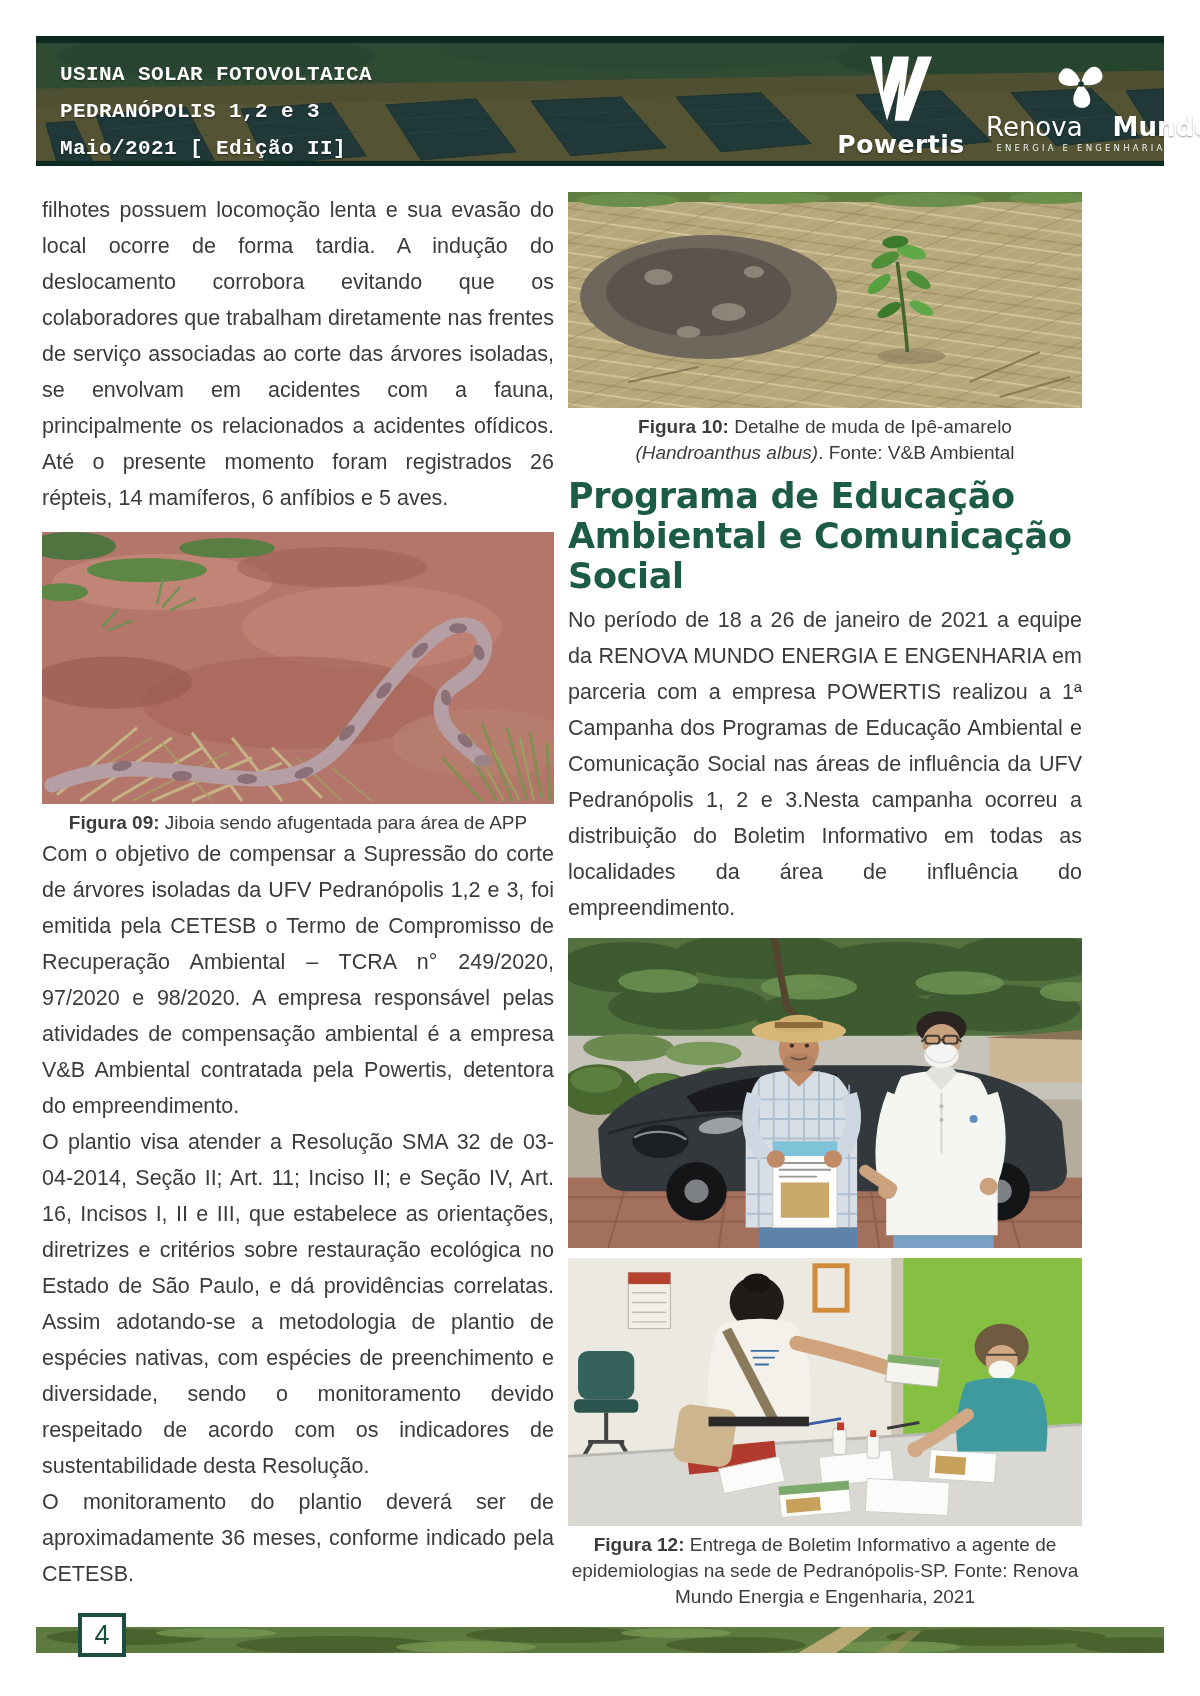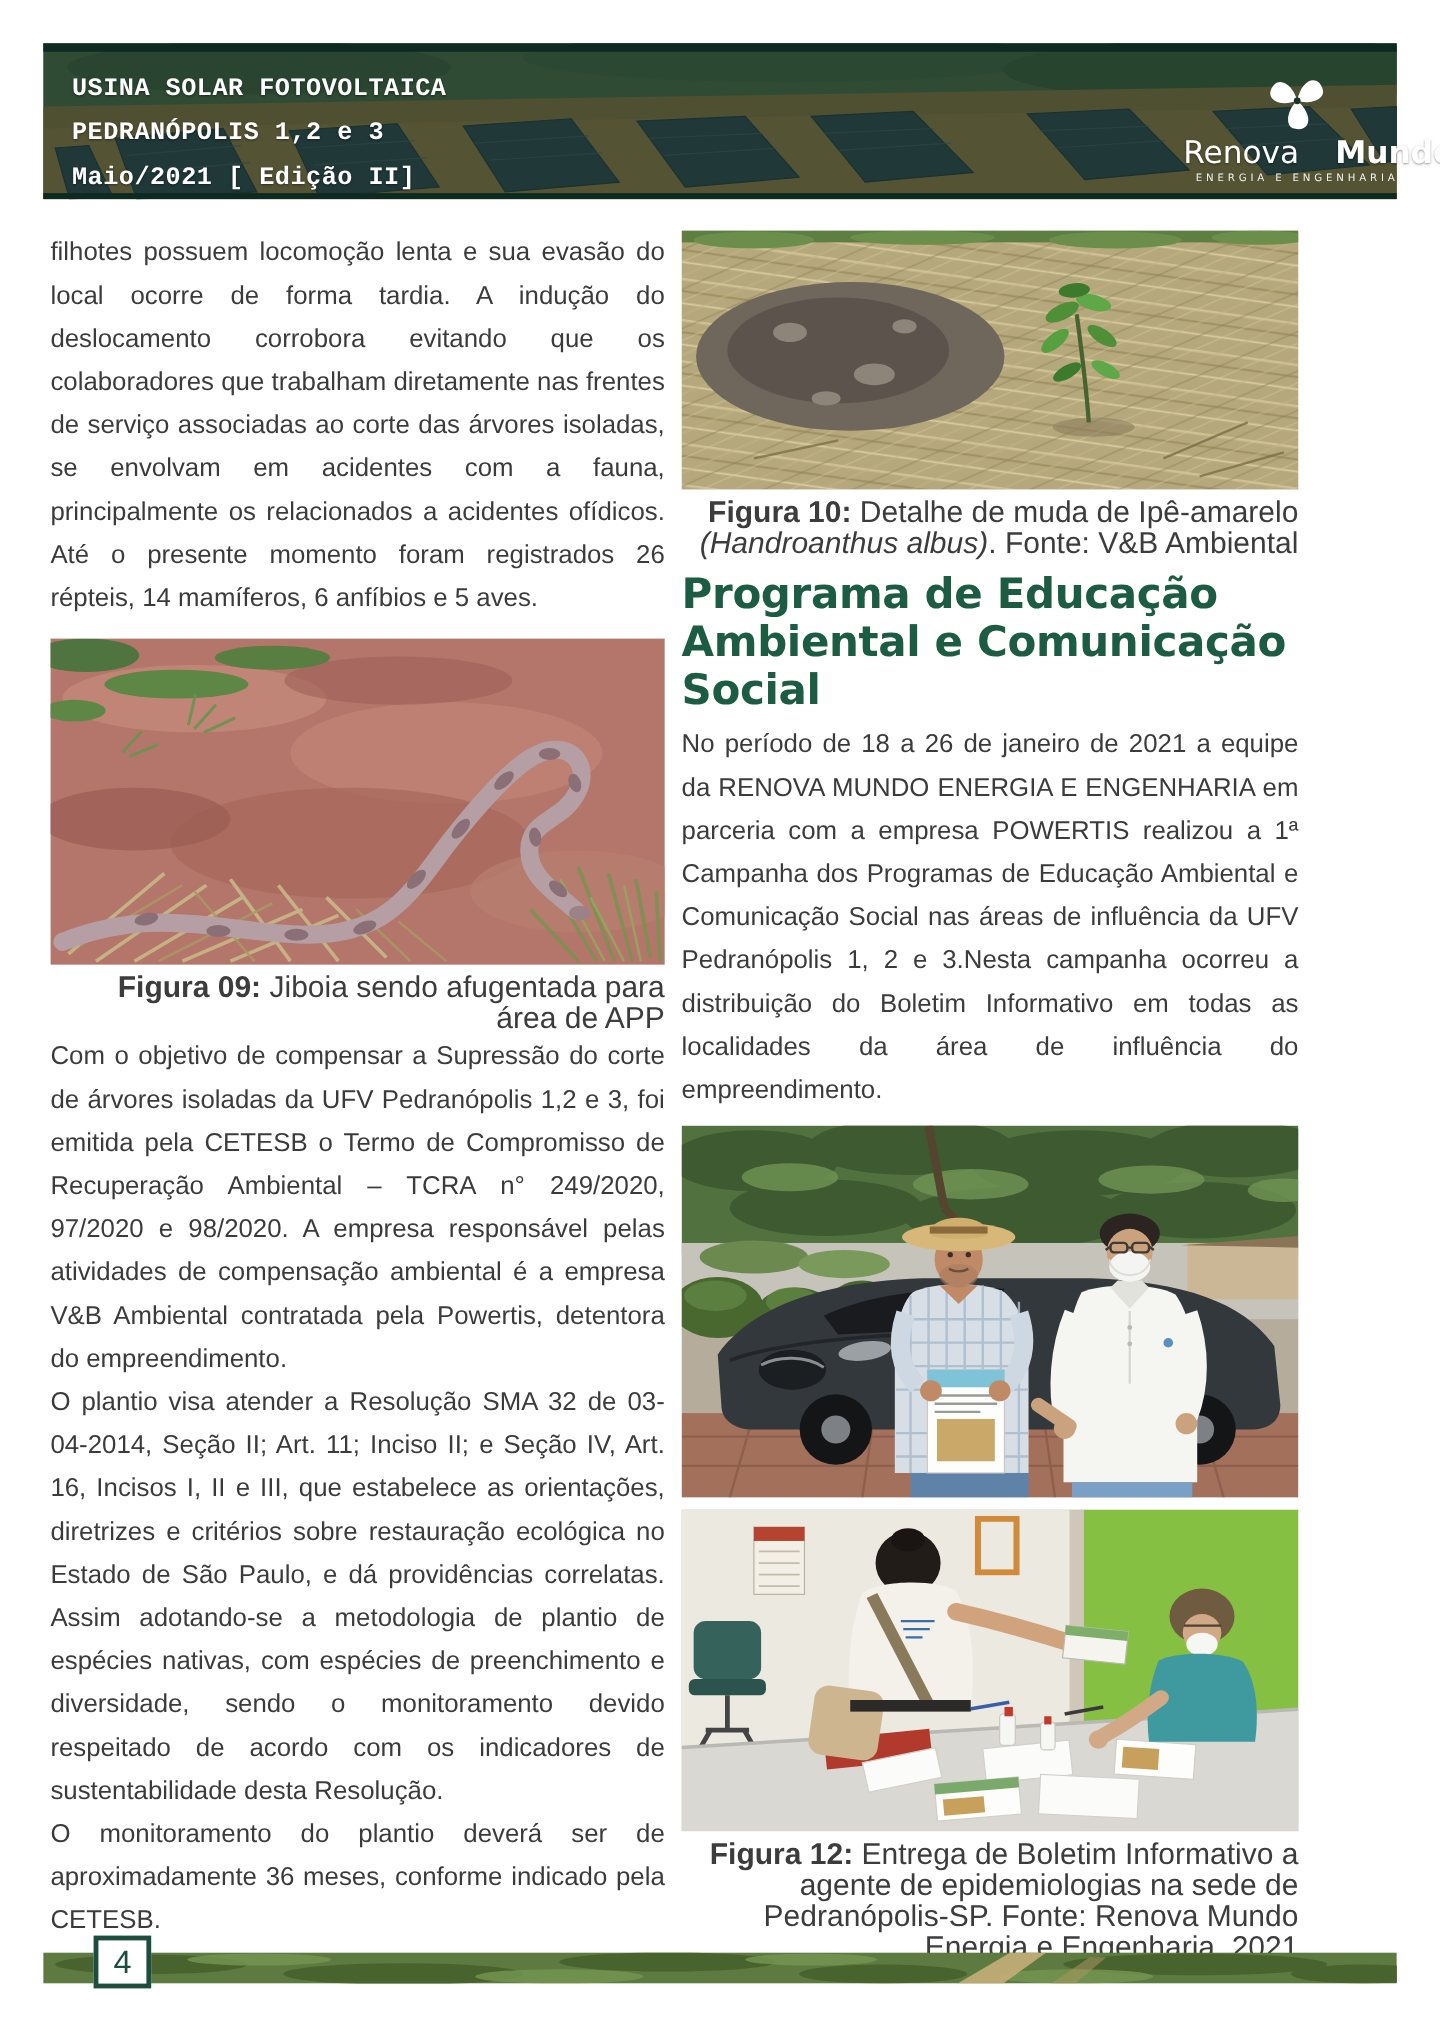--- a/index.html
+++ b/index.html
@@ -29,21 +29,21 @@
   .col.left{left:42px;width:512px;}
   .col.right{left:568px;width:514px;}
   p.body{font-size:21.5px;line-height:36px;text-align:justify;margin:0;color:#3b3b3b;}
   figure{margin:0;padding:0;}
   figure.photo{width:100%;overflow:hidden;background:#ccc;}
   figure.photo svg{display:block;width:100%;height:100%;}
   .fig09{height:272px;margin-top:16px;}
   .fig10{height:216px;}
   .fig11{height:310px;margin-top:12px;}
   .fig12{height:268px;margin-top:10px;}
-  p.caption{font-size:25px;line-height:26px;margin:6px 0 0 0;color:#3c3c3c;text-align:right;}
+  p.caption{font-size:19px;line-height:26px;margin:6px 0 0 0;color:#3c3c3c;text-align:center;}
   p.caption b{font-weight:bold;}
   p.caption .it{font-style:italic;}
   h2.green{font-family:"DejaVu Sans",sans-serif;font-weight:bold;color:#1d5c44;margin:0;}
   h2.g-left{font-size:35px;line-height:42px;margin:12px 0 14px 0;letter-spacing:-.5px;}
   h2.g-right{font-size:35px;line-height:40px;margin:10px 0 6px 0;letter-spacing:-.3px;}
 
   
   .footer-strip{position:absolute;left:36px;top:1627px;width:1128px;height:26px;}
   .footer-strip svg{display:block;width:100%;height:100%;}
   .pagenum{position:absolute;left:78px;top:1613px;width:40px;height:36px;background:#fff;
@@ -88,20 +88,26 @@
       <rect width="1128" height="7" fill="#0d2a22"></rect>
       <rect y="123" width="1128" height="5" fill="#0d2a22"></rect>
     </svg>
 
     <div class="banner-lines">
       <div>USINA SOLAR FOTOVOLTAICA</div>
       <div>PEDRANÓPOLIS 1,2 e 3</div>
       <div>Maio/2021 [ Edição II]</div>
     </div>
 
+    <div class="logo-powertis">
+      <svg class="w" viewBox="0 0 64 56" aria-hidden="true">
+        <path d="M8 2 L21 52 L31 20 L27 52 L38 52 L56 2 L45 2 L34 34 L38 2 L26 2 L18 30 L17 2 Z" fill="#ffffff" fill-rule="evenodd"></path>
+      </svg>
+      <div class="lbl">Powertis</div>
+    </div>
 
     <div class="logo-renova">
       <svg class="pin" viewBox="-22 -22 44 44" aria-hidden="true">
         <g fill="#ffffff">
           <path d="M0 0 C 3 -16, 15 -19, 18 -8 C 20 -1, 9 3, 0 0 Z"></path>
           <path d="M0 0 C 3 -16, 15 -19, 18 -8 C 20 -1, 9 3, 0 0 Z" transform="rotate(120)"></path>
           <path d="M0 0 C 3 -16, 15 -19, 18 -8 C 20 -1, 9 3, 0 0 Z" transform="rotate(240)"></path>
           <circle r="2.4" fill="#16352b"></circle>
         </g>
       </svg>

